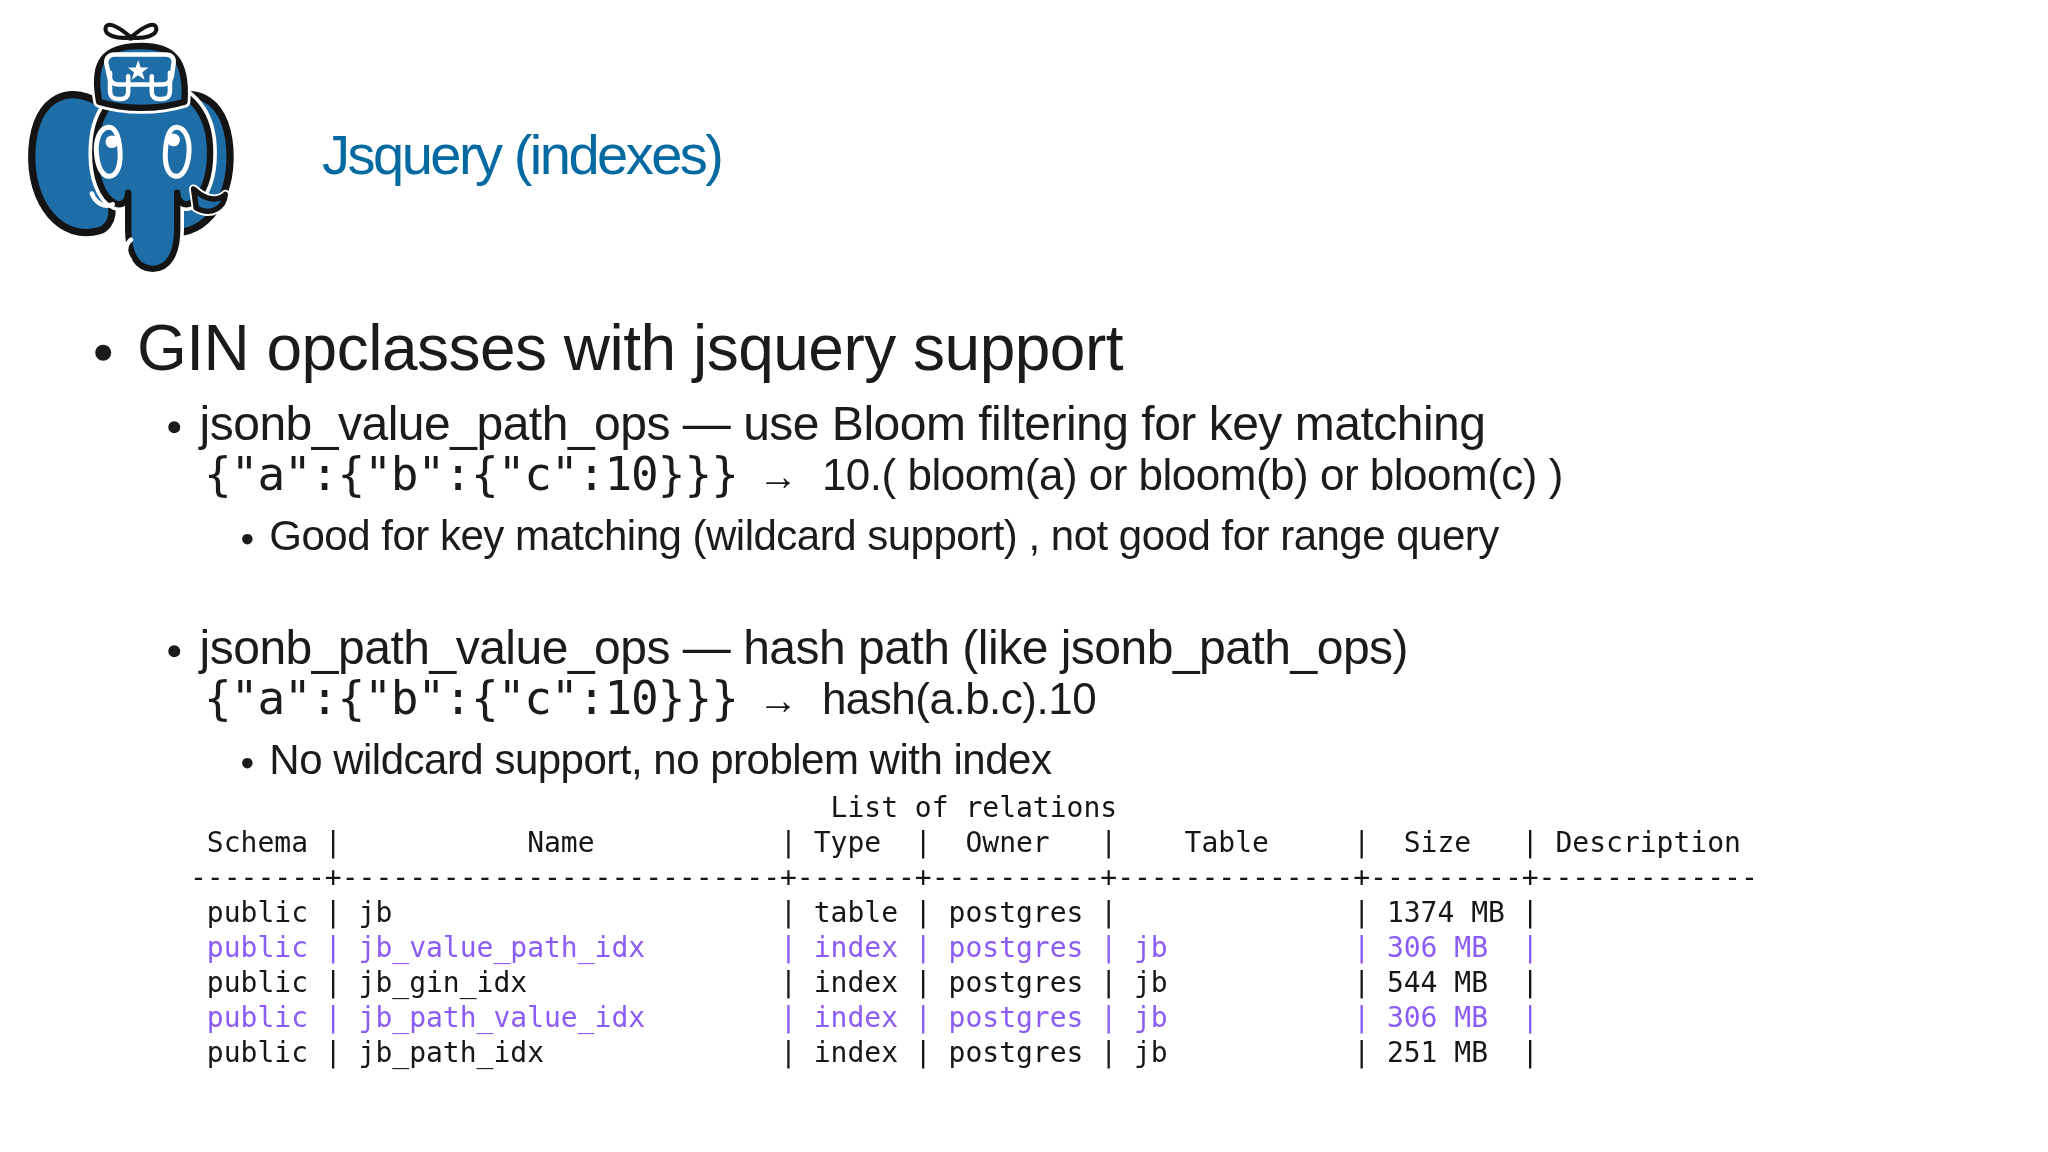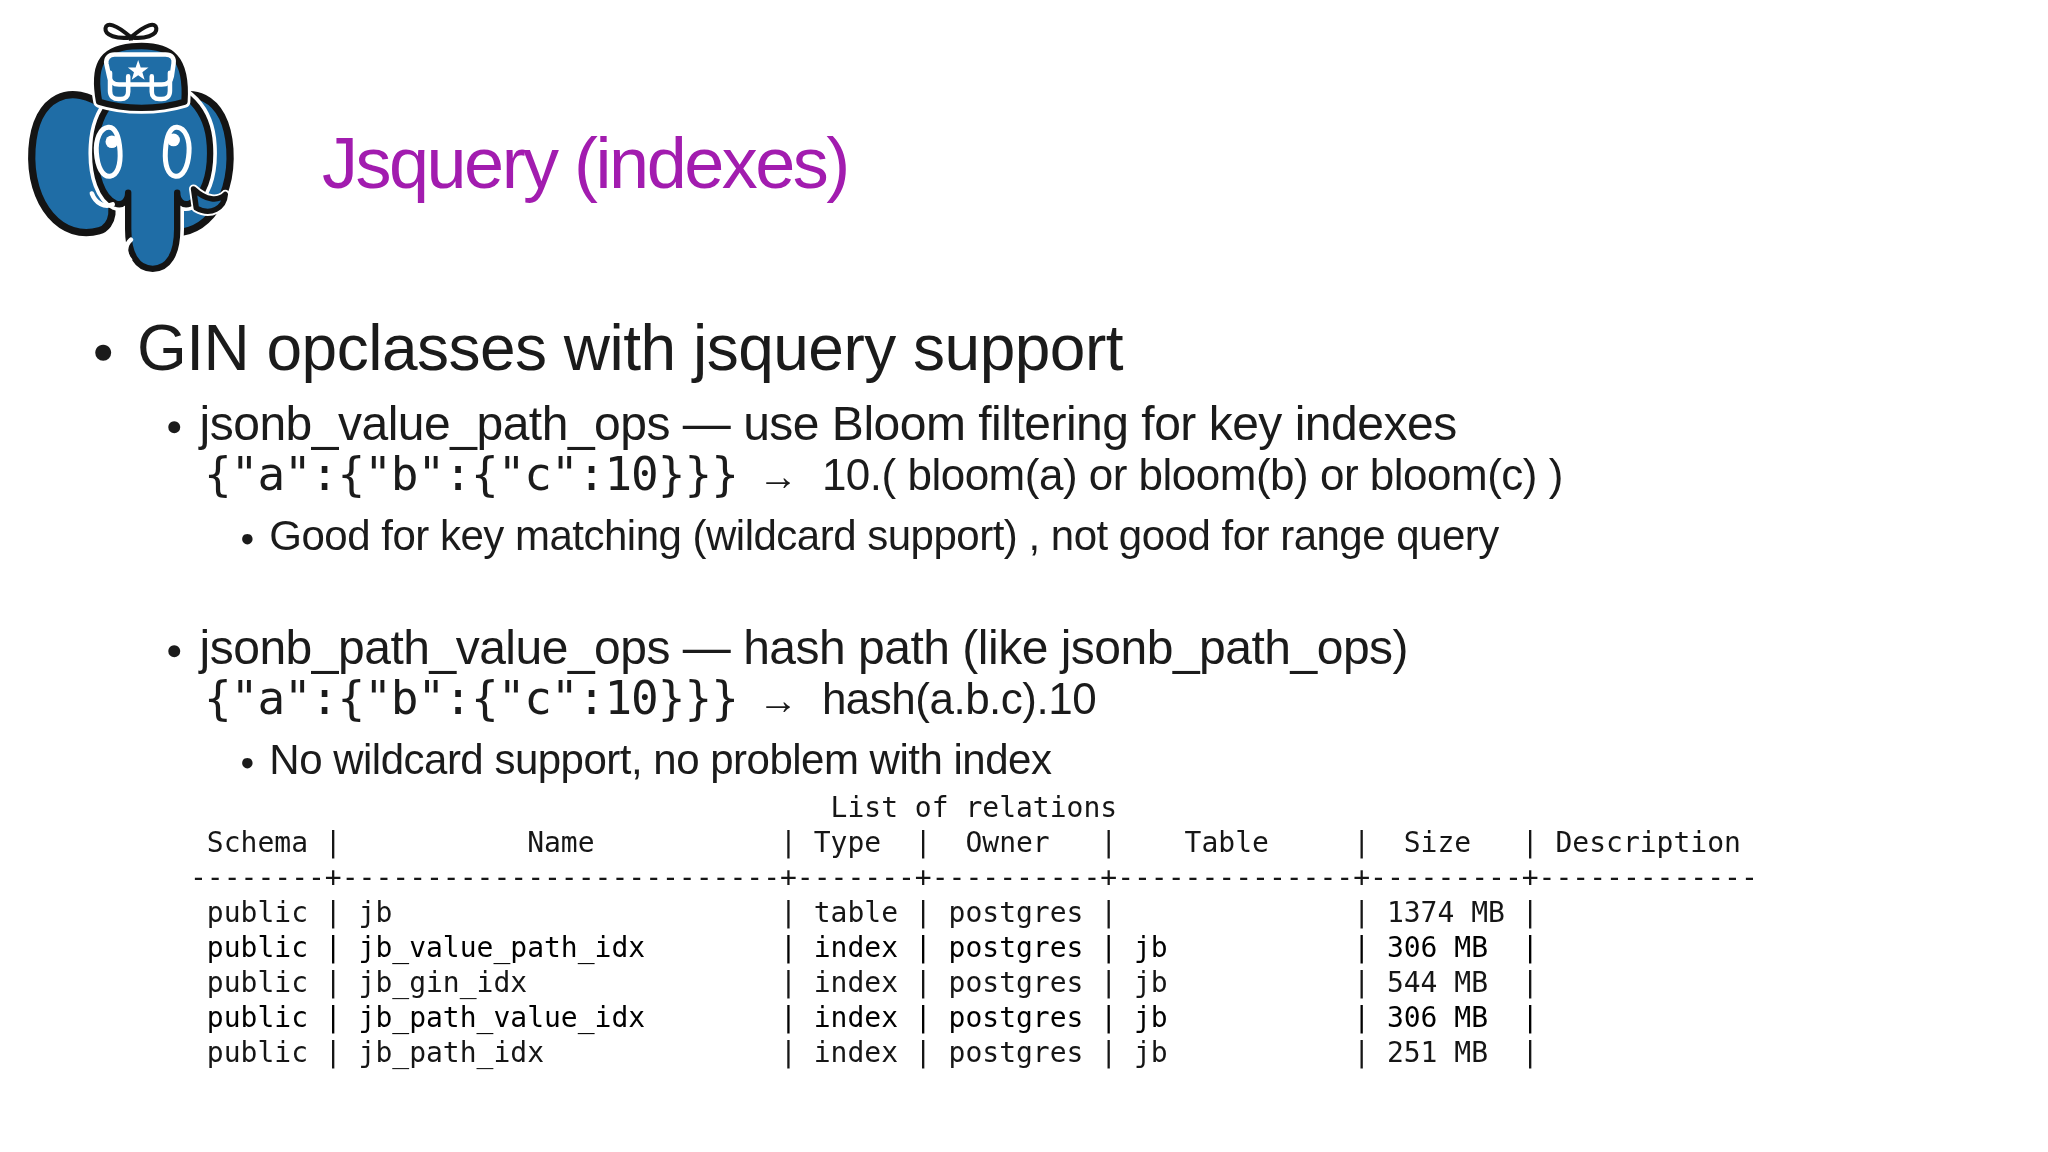--- a/index.html
+++ b/index.html
@@ -2,40 +2,40 @@
 <html><head>
 <meta charset="utf-8">
 <style>
   html,body{margin:0;padding:0;}
   body{
     width:2048px;height:1152px;position:relative;background:#ffffff;
     font-family:"Liberation Sans",sans-serif;color:#1b1b1b;overflow:hidden;
   }
   .abs{position:absolute;white-space:nowrap;}
   .title{
-    left:322px;top:122px;font-size:72px;letter-spacing:-2.5px;color:#a21caf;text-align:center;
+    left:322px;top:122px;font-size:56px;letter-spacing:-2.5px;color:#0369a1;text-align:center;
   }
   .line{line-height:1.15;}
   .b{display:inline-block;font-size:0.58em;vertical-align:0.18em;margin-right:0.62em;color:#1b1b1b;}
   .l1{left:92px;top:312px;font-size:64px;letter-spacing:-0.5px;}
   .l2a{left:166px;top:396px;font-size:48px;letter-spacing:-0.5px;}
   .code1{left:204px;top:448px;font-size:44px;}
   .l3a{left:240px;top:512px;font-size:42px;letter-spacing:-0.5px;text-align:right;}
   .l2b{left:166px;top:620px;font-size:48px;letter-spacing:-0.5px;text-align:right;}
   .code2{left:204px;top:672px;font-size:44px;}
   .l3b{left:240px;top:736px;font-size:42px;letter-spacing:-0.5px;}
   .mono{font-family:"DejaVu Sans Mono",monospace;font-size:46px;letter-spacing:-1px;}
   .arrow{font-size:40px;padding:0 24px 0 20px;}
   .code-sans{font-size:44px;letter-spacing:-0.5px;}
   .relations{
     left:190px;top:790px;position:absolute;
     font-family:"DejaVu Sans Mono",monospace;font-size:28px;line-height:35px;
     color:#161616;white-space:pre;letter-spacing:0;text-align:center;
   }
-  .relations .red{color:#000000;}
+  .relations .red{color:#8b5cf6;}
   .logo{position:absolute;left:12px;top:6px;}
 </style>
 </head>
 <body>
 
 <svg class="logo" width="236" height="286" viewBox="0 0 260 300" aria-hidden="true">
   <g stroke-linejoin="round" stroke-linecap="round">
 
     <path d="M131 27 C114 12 104 10 103 17 C102 25 116 29 131 27 C146 29 160 25 159 17 C158 10 148 12 131 27 Z" fill="#ffffff" stroke="#141414" stroke-width="4.5"></path>
     <line x1="131" y1="27" x2="131" y2="36" stroke="#141414" stroke-width="4.5"></line>
@@ -68,21 +68,21 @@
   </g>
 </svg>
 
 <div class="abs title">Jsquery (indexes)</div>
 
 <div class="abs line l1">
   <span class="b">●</span><span>GIN opclasses with jsquery support</span>
 </div>
 
 <div class="abs line l2a">
-  <span class="b">●</span><span>jsonb_value_path_ops — use Bloom filtering for key indexes</span>
+  <span class="b">●</span><span>jsonb_value_path_ops — use Bloom filtering for key matching</span>
 </div>
 
 <div class="abs line code1">
   <span class="mono">{"a":{"b":{"c":10}}}</span><span class="arrow">→</span><span class="code-sans">10.( bloom(a) or bloom(b) or bloom(c) )</span>
 </div>
 
 <div class="abs line l3a">
   <span class="b">●</span><span>Good for key matching (wildcard support) , not good for  range query</span>
 </div>
 

